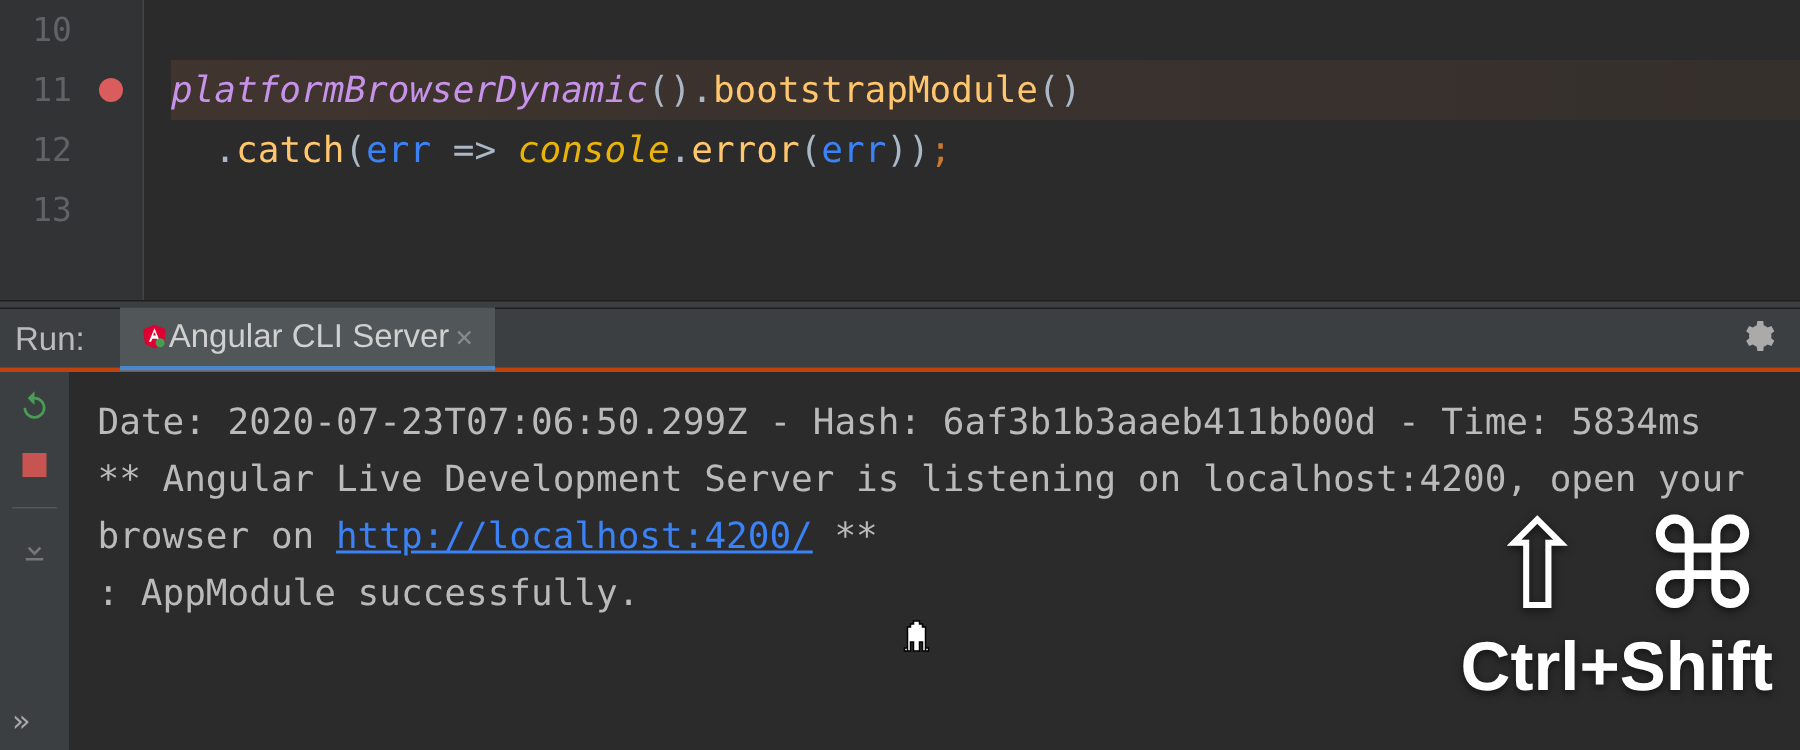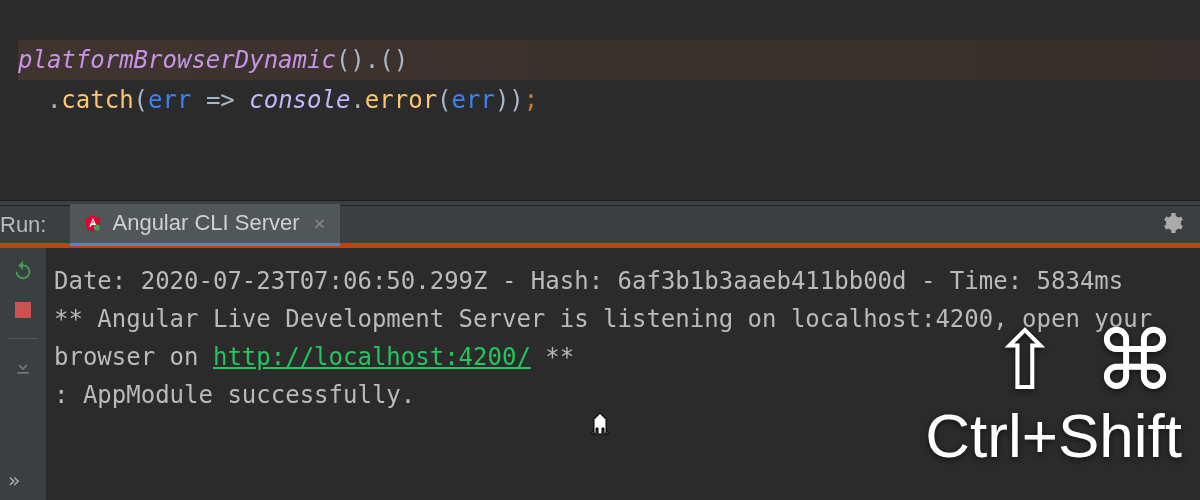--- a/index.html
+++ b/index.html
@@ -71,51 +71,51 @@
       color: #a9b7c6;
     }
     .method {
       color: #ffc66d;
     }
     .param {
       color: #3b82f6;
     }
     .console-obj {
       font-style: italic;
-      color: #c4b5fd;
+      color: #eab308;
     }
     .identifier {
       color: #a9b7c6;
     }
     .semi {
       color: #cc7832;
     }
     .divider {
       height: 6px;
       background: #3c3f41;
       border-top: 1px solid #1e1e1e;
       border-bottom: 1px solid #1e1e1e;
     }
     .run-panel-header {
       display: flex;
       align-items: center;
       background: #3c3f41;
       height: 42px;
-      border-bottom: 5px solid #c2410c;
+      padding-left: 10px;
+      border-bottom: 3px solid #c2410c;
     }
     .run-label {
       color: #bbbbbb;
       font-size: 22px;
       margin-right: 24px;
       font-family: -apple-system, 'Segoe UI', sans-serif;
     }
     .tab {
       display: flex;
       align-items: center;
-      gap: 10px;
       background: #515658;
       height: 42px;
       padding: 0 14px;
       border-bottom: 3px solid #4a88c7;
     }
     .angular-icon {
       display: inline-block;
       width: 18px;
       height: 18px;
       position: relative;
@@ -171,23 +171,24 @@
       background: #555;
     }
     .console-output {
       flex: 1;
       padding: 14px 24px 8px 8px;
       font-size: 24px;
       line-height: 38px;
       color: #bababa;
       font-family: 'Menlo', 'Monaco', 'Consolas', monospace;
       position: relative;
+      margin-left: 11px;
     }
     .console-output .link {
-      color: #22c55e;
+      color: #3b82f6;
       text-decoration: underline;
       cursor: pointer;
     }
     .cursor-overlay {
       position: absolute;
       left: 542px;
       top: 160px;
       font-size: 22px;
       color: #fff;
       pointer-events: none;
@@ -202,39 +203,54 @@
       pointer-events: none;
       text-shadow: 0 2px 6px rgba(0,0,0,0.6);
     }
     .shortcut-symbols {
       font-size: 82px;
       font-weight: 200;
       letter-spacing: 6px;
       line-height: 1;
     }
     .shortcut-text {
-      font-size: 62px;
-      font-weight: 400;
+      font-size: 46px;
+      font-weight: 700;
       line-height: 1.1;
     }
     .expand-btn {
       position: absolute;
       left: 8px;
       bottom: 8px;
       color: #aaa;
       font-size: 20px;
     }
   </style>
 </head>
 <body>
 
 <div class="editor">
+  <div class="gutter">
+    <div class="gutter-row">
+      <span class="line-number">10</span>
+    </div>
+    <div class="gutter-row">
+      <span class="line-number">11</span>
+      <span class="breakpoint"></span>
+    </div>
+    <div class="gutter-row">
+      <span class="line-number">12</span>
+    </div>
+    <div class="gutter-row">
+      <span class="line-number">13</span>
+    </div>
+  </div>
   <div class="code-area">
     <div class="code-line"></div>
-    <div class="code-line highlighted"><span class="fn-italic">platformBrowserDynamic</span><span class="paren">()</span><span class="dot">.</span><span class="paren">(</span><span class="paren">)</span></div>
+    <div class="code-line highlighted"><span class="fn-italic">platformBrowserDynamic</span><span class="paren">()</span><span class="dot">.</span><span class="method">bootstrapModule</span><span class="paren">(</span><span class="paren">)</span></div>
     <div class="code-line"><span>  </span><span class="dot">.</span><span class="method">catch</span><span class="paren">(</span><span class="param">err</span><span class="identifier"> </span><span class="identifier">=&gt;</span><span class="identifier"> </span><span class="console-obj">console</span><span class="dot">.</span><span class="method">error</span><span class="paren">(</span><span class="param">err</span><span class="paren">))</span><span class="semi">;</span></div>
     <div class="code-line"></div>
   </div>
 </div>
 
 <div class="divider"></div>
 
 <div class="run-panel-header">
   <span class="run-label">Run:</span>
   <div class="tab">

